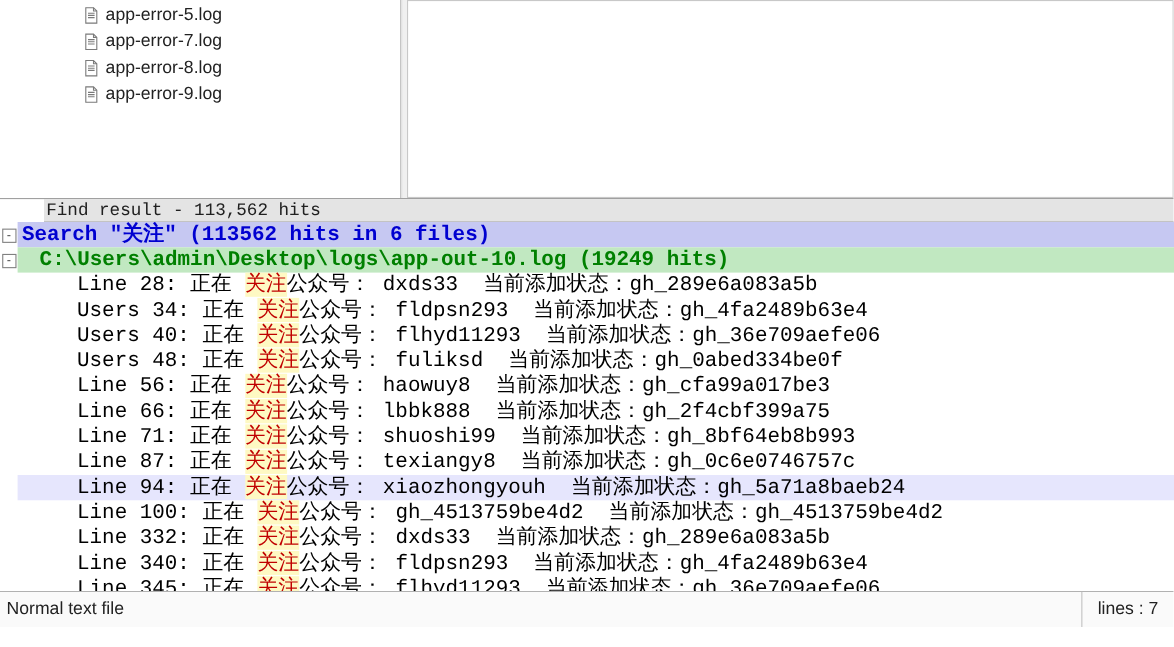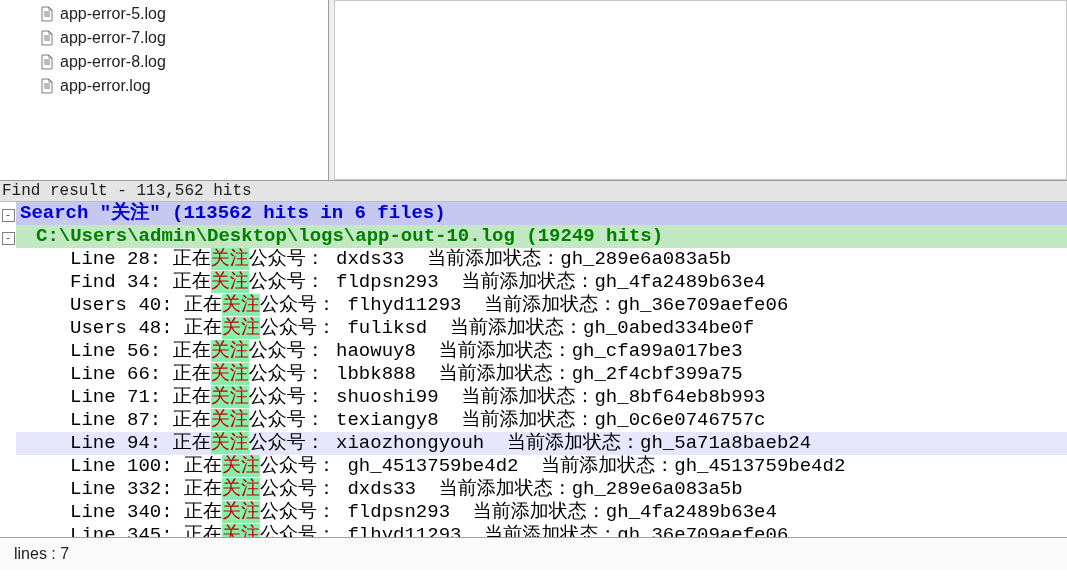--- a/index.html
+++ b/index.html
@@ -19,20 +19,21 @@
     border-bottom: 1px solid #a0a0a0;
   }
 
   .file-tree-panel {
     width: 328px;
     height: 100%;
     border-right: 1px solid #a0a0a0;
     background: #ffffff;
     overflow-y: scroll;
     position: relative;
+    margin-left: 36px;
   }
 
   .file-tree-inner {
     padding-top: 2px;
   }
 
   .tree-item {
     display: flex;
     align-items: center;
     height: 24px;
@@ -70,20 +71,21 @@
   .find-title-bar {
     height: 20px;
     line-height: 20px;
     font-family: Consolas, "Courier New", monospace;
     font-size: 16px;
     color: #202020;
     background: #e4e4e4;
     padding-left: 2px;
     border-bottom: 1px solid #bfbfbf;
     white-space: nowrap;
+    margin-left: 40px;
   }
 
   .results-outer {
     position: relative;
     height: 335px;
     overflow-x: auto;
     overflow-y: hidden;
     background: #ffffff;
   }
 
@@ -141,21 +143,22 @@
     padding-left: 54px;
     color: #000;
   }
   .hit-row.current {
     background: #e6e6fd;
   }
 
   .hit-row .prefix { color:#000;text-align:right; }
   .hit-row .hl {
     color: #c00000;
-    background: #86efac;
+    background: #fef9c3;
+    margin-left: 12px;
   }
 
   
   .status-bar {
     height: 32px;
     border-top: 1px solid #a0a0a0;
     display:flex;
     align-items:center;
     font-size: 16px;
     color:#222;
@@ -228,46 +231,47 @@
         <div class="tree-item">
           <span class="file-icon">
             <svg width="14" height="16" viewBox="0 0 14 16">
               <path d="M2 1 H9 L12 4 V15 H2 Z" fill="none" stroke="#7a7a7a" stroke-width="1"></path>
               <path d="M9 1 V4 H12" fill="none" stroke="#7a7a7a" stroke-width="1"></path>
               <line x1="4" y1="6" x2="10" y2="6" stroke="#7a7a7a" stroke-width="1"></line>
               <line x1="4" y1="8" x2="10" y2="8" stroke="#7a7a7a" stroke-width="1"></line>
               <line x1="4" y1="10" x2="10" y2="10" stroke="#7a7a7a" stroke-width="1"></line>
             </svg>
           </span>
-          <span>app-error.log</span>
+          <span>app-error-9.log</span>
         </div>
       </div>
   </div>
 
   <div class="editor-panel"></div>
 
 </div>
 
 <div class="find-title-bar">Find result - 113,562 hits</div>
 
 <div class="results-outer">
   <div class="results-inner" id="results-inner">
       <div class="res-line"><span class="fold-gutter"><span class="fold-box">-</span></span><div class="search-header">Search "关注" (113562 hits in 6 files)</div></div>
       <div class="res-line"><span class="fold-gutter"><span class="fold-box">-</span></span><div class="file-header">C:\Users\admin\Desktop\logs\app-out-10.log (19249 hits)</div></div>
       <div class="res-line"><span class="fold-gutter"></span><div class="hit-row"><span class="prefix">Line 28: </span><span>正在</span><span class="hl">关注</span><span>公众号： dxds33  当前添加状态：gh_289e6a083a5b</span></div></div>
-      <div class="res-line"><span class="fold-gutter"></span><div class="hit-row"><span class="prefix">Find 34: </span><span>正在</span><span class="hl">关注</span><span>公众号： fldpsn293  当前添加状态：gh_4fa2489b63e4</span></div></div>
+      <div class="res-line"><span class="fold-gutter"></span><div class="hit-row"><span class="prefix">Users 34: </span><span>正在</span><span class="hl">关注</span><span>公众号： fldpsn293  当前添加状态：gh_4fa2489b63e4</span></div></div>
       <div class="res-line"><span class="fold-gutter"></span><div class="hit-row"><span class="prefix">Users 40: </span><span>正在</span><span class="hl">关注</span><span>公众号： flhyd11293  当前添加状态：gh_36e709aefe06</span></div></div>
       <div class="res-line"><span class="fold-gutter"></span><div class="hit-row"><span class="prefix">Users 48: </span><span>正在</span><span class="hl">关注</span><span>公众号： fuliksd  当前添加状态：gh_0abed334be0f</span></div></div>
       <div class="res-line"><span class="fold-gutter"></span><div class="hit-row"><span class="prefix">Line 56: </span><span>正在</span><span class="hl">关注</span><span>公众号： haowuy8  当前添加状态：gh_cfa99a017be3</span></div></div>
       <div class="res-line"><span class="fold-gutter"></span><div class="hit-row"><span class="prefix">Line 66: </span><span>正在</span><span class="hl">关注</span><span>公众号： lbbk888  当前添加状态：gh_2f4cbf399a75</span></div></div>
       <div class="res-line"><span class="fold-gutter"></span><div class="hit-row"><span class="prefix">Line 71: </span><span>正在</span><span class="hl">关注</span><span>公众号： shuoshi99  当前添加状态：gh_8bf64eb8b993</span></div></div>
       <div class="res-line"><span class="fold-gutter"></span><div class="hit-row"><span class="prefix">Line 87: </span><span>正在</span><span class="hl">关注</span><span>公众号： texiangy8  当前添加状态：gh_0c6e0746757c</span></div></div>
       <div class="res-line"><span class="fold-gutter"></span><div class="hit-row current"><span class="prefix">Line 94: </span><span>正在</span><span class="hl">关注</span><span>公众号： xiaozhongyouh  当前添加状态：gh_5a71a8baeb24</span></div></div>
       <div class="res-line"><span class="fold-gutter"></span><div class="hit-row"><span class="prefix">Line 100: </span><span>正在</span><span class="hl">关注</span><span>公众号： gh_4513759be4d2  当前添加状态：gh_4513759be4d2</span></div></div>
       <div class="res-line"><span class="fold-gutter"></span><div class="hit-row"><span class="prefix">Line 332: </span><span>正在</span><span class="hl">关注</span><span>公众号： dxds33  当前添加状态：gh_289e6a083a5b</span></div></div>
       <div class="res-line"><span class="fold-gutter"></span><div class="hit-row"><span class="prefix">Line 340: </span><span>正在</span><span class="hl">关注</span><span>公众号： fldpsn293  当前添加状态：gh_4fa2489b63e4</span></div></div>
       <div class="res-line"><span class="fold-gutter"></span><div class="hit-row"><span class="prefix">Line 345: </span><span>正在</span><span class="hl">关注</span><span>公众号： flhyd11293  当前添加状态：gh_36e709aefe06</span></div></div>
     </div>
 </div>
 
 <div class="status-bar">
+  <div class="status-left">Normal text file</div>
   <div class="status-cell">lines : 7</div>
 </div>
 
 </body></html>

